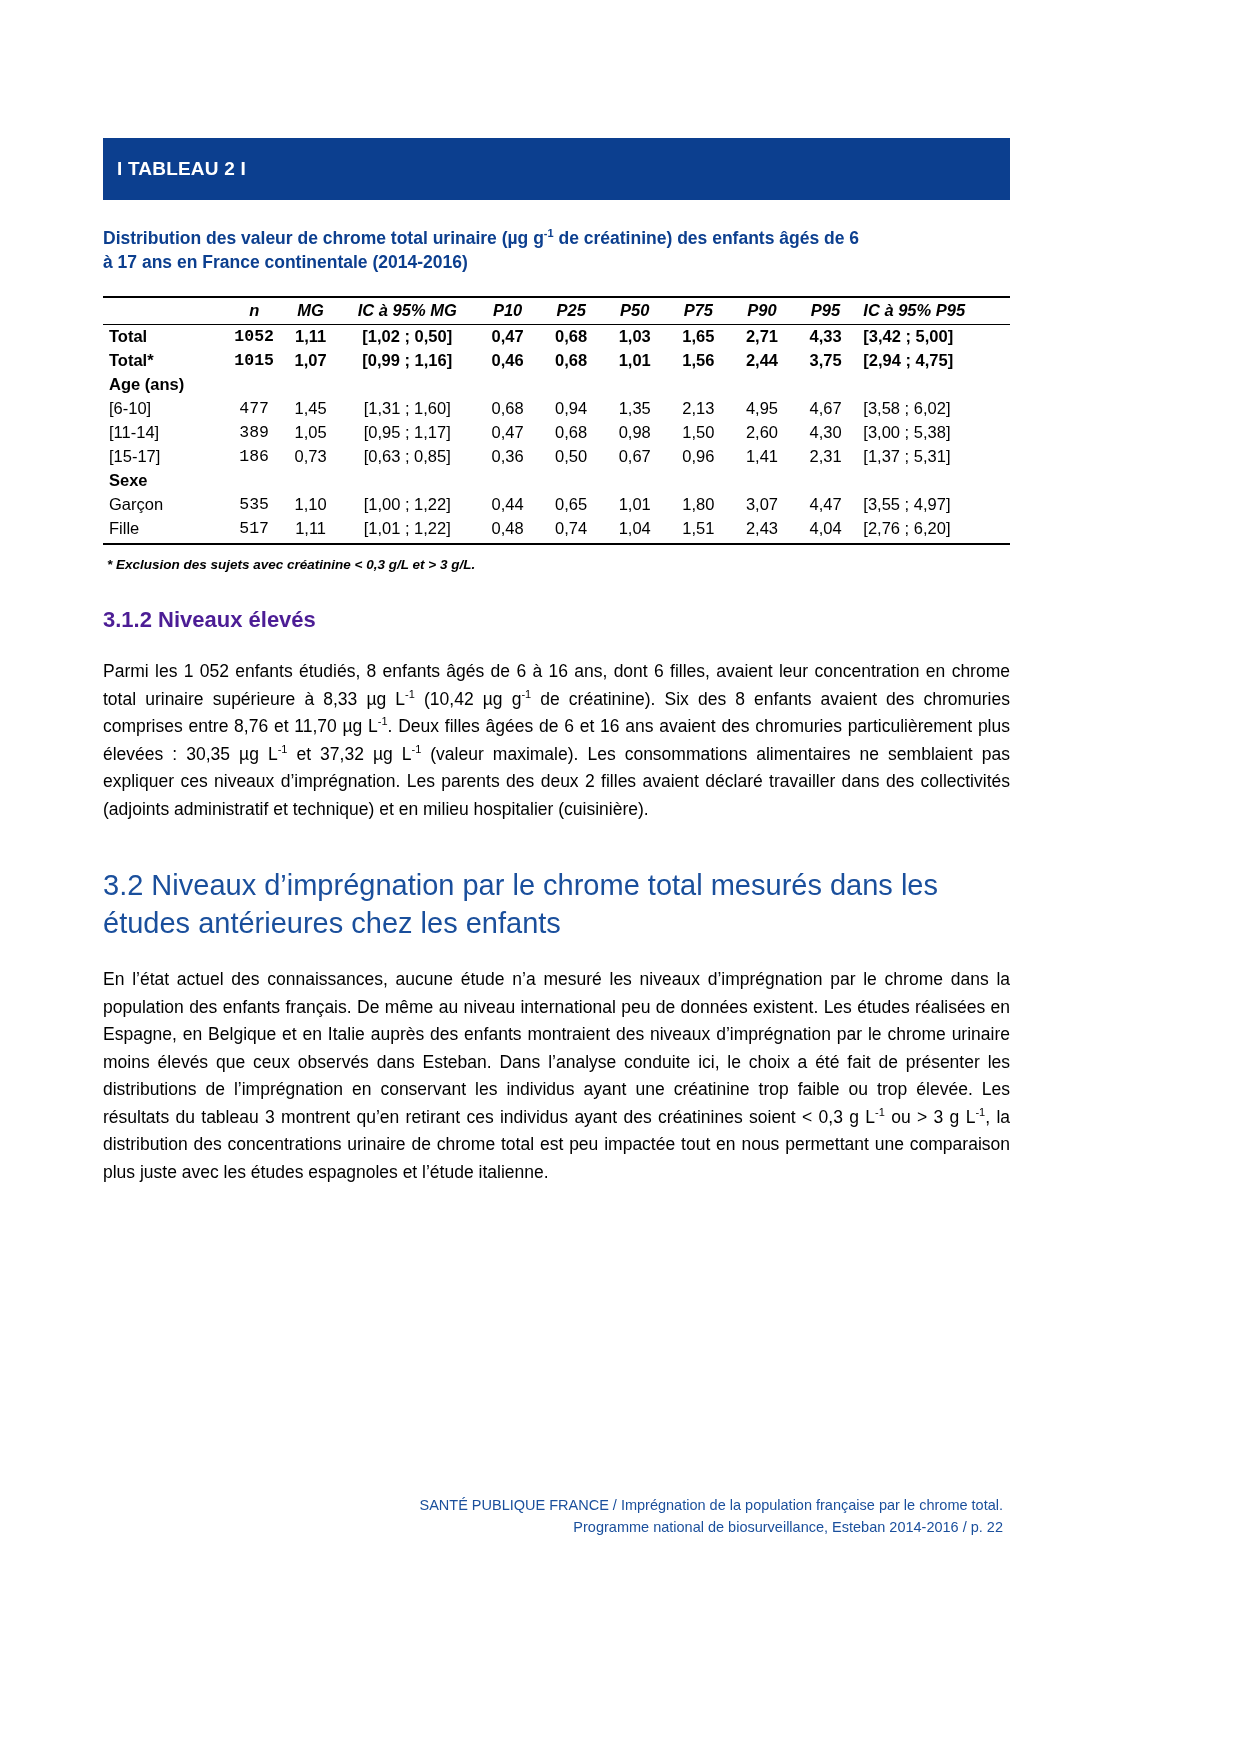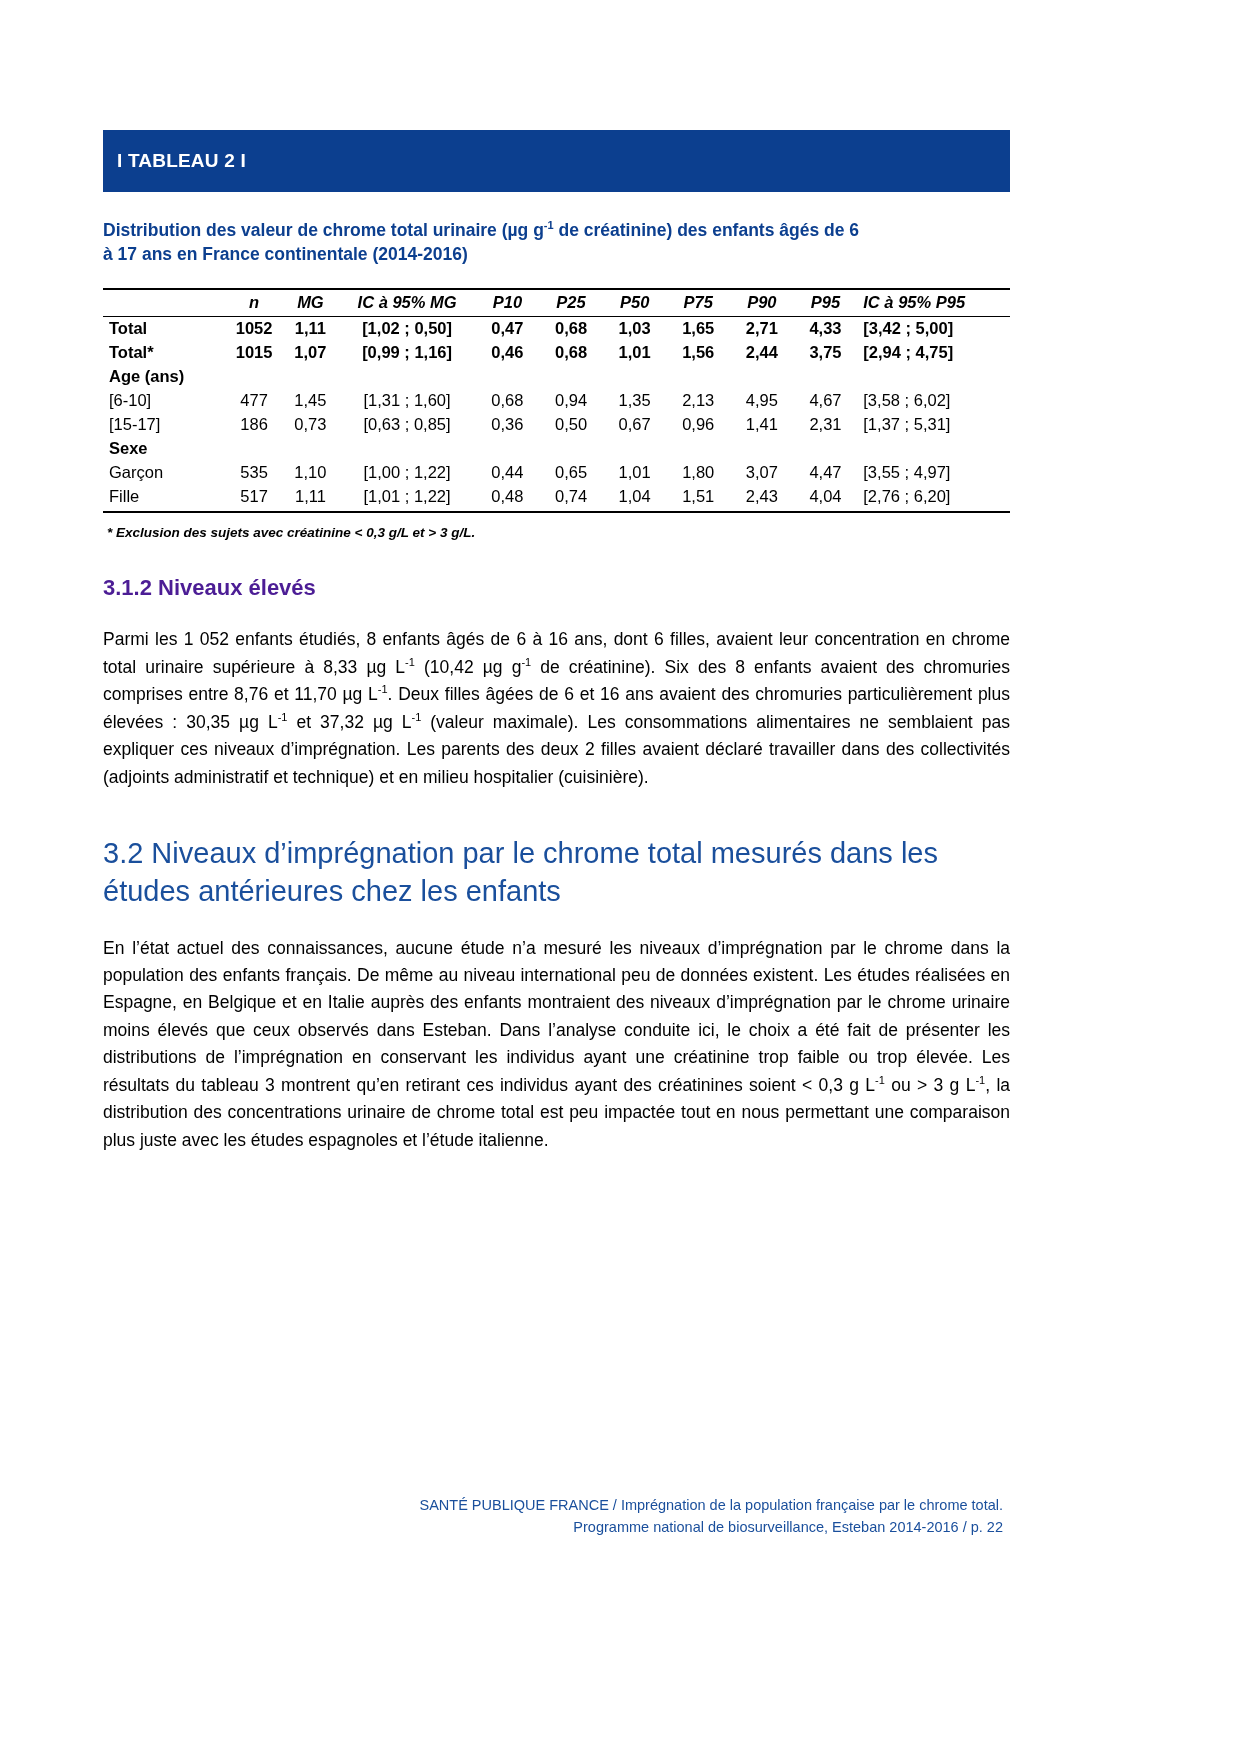--- a/index.html
+++ b/index.html
@@ -17,21 +17,21 @@
   }
   .page {
     position: absolute;
     left: 0; top: 0;
     width: 1241px;
     height: 1754px;
   }
   .content {
     position: absolute;
     left: 103px;
-    top: 130px;
+    top: 138px;
     width: 907px;
   }
 
   
   .banner {
     background: #0c3f8f;
     color: #ffffff;
     height: 62px;
     display: flex;
     align-items: center;
@@ -73,21 +73,21 @@
     border-top: 2.2px solid #000;
     border-bottom: 1.6px solid #000;
     padding-top: 2px;
     padding-bottom: 2px;
   }
   table.data th.lbl, table.data td.lbl {
     text-align: left;
     padding-left: 6px;
     width: 120px;
   }
-  table.data td.n   { width: 58px; }
+  table.data td.n   { width: 58px; font-family: Liberation Mono, monospace; }
   table.data td.mg  { width: 58px; }
   table.data td.ic  { width: 140px; }
   table.data td.p   { width: 66px; }
   table.data td.icp { width: 150px; text-align: left; padding-left: 6px; }
   table.data th.icp { text-align: left; padding-left: 6px; }
   table.data tr.group td, table.data tr.bold td {
     font-weight: bold;
   }
   table.data tr.lastrow td {
     border-bottom: 2.2px solid #000;
@@ -221,20 +221,33 @@
             <td class="ic">[1,31 ; 1,60]</td>
             <td class="p">0,68</td>
             <td class="p">0,94</td>
             <td class="p">1,35</td>
             <td class="p">2,13</td>
             <td class="p">4,95</td>
             <td class="p">4,67</td>
             <td class="icp">[3,58 ; 6,02]</td>
           </tr>
           <tr>
+            <td class="lbl">[11-14]</td>
+            <td class="n">389</td>
+            <td class="mg">1,05</td>
+            <td class="ic">[0,95 ; 1,17]</td>
+            <td class="p">0,47</td>
+            <td class="p">0,68</td>
+            <td class="p">0,98</td>
+            <td class="p">1,50</td>
+            <td class="p">2,60</td>
+            <td class="p">4,30</td>
+            <td class="icp">[3,00 ; 5,38]</td>
+          </tr>
+          <tr>
             <td class="lbl">[15-17]</td>
             <td class="n">186</td>
             <td class="mg">0,73</td>
             <td class="ic">[0,63 ; 0,85]</td>
             <td class="p">0,36</td>
             <td class="p">0,50</td>
             <td class="p">0,67</td>
             <td class="p">0,96</td>
             <td class="p">1,41</td>
             <td class="p">2,31</td>

